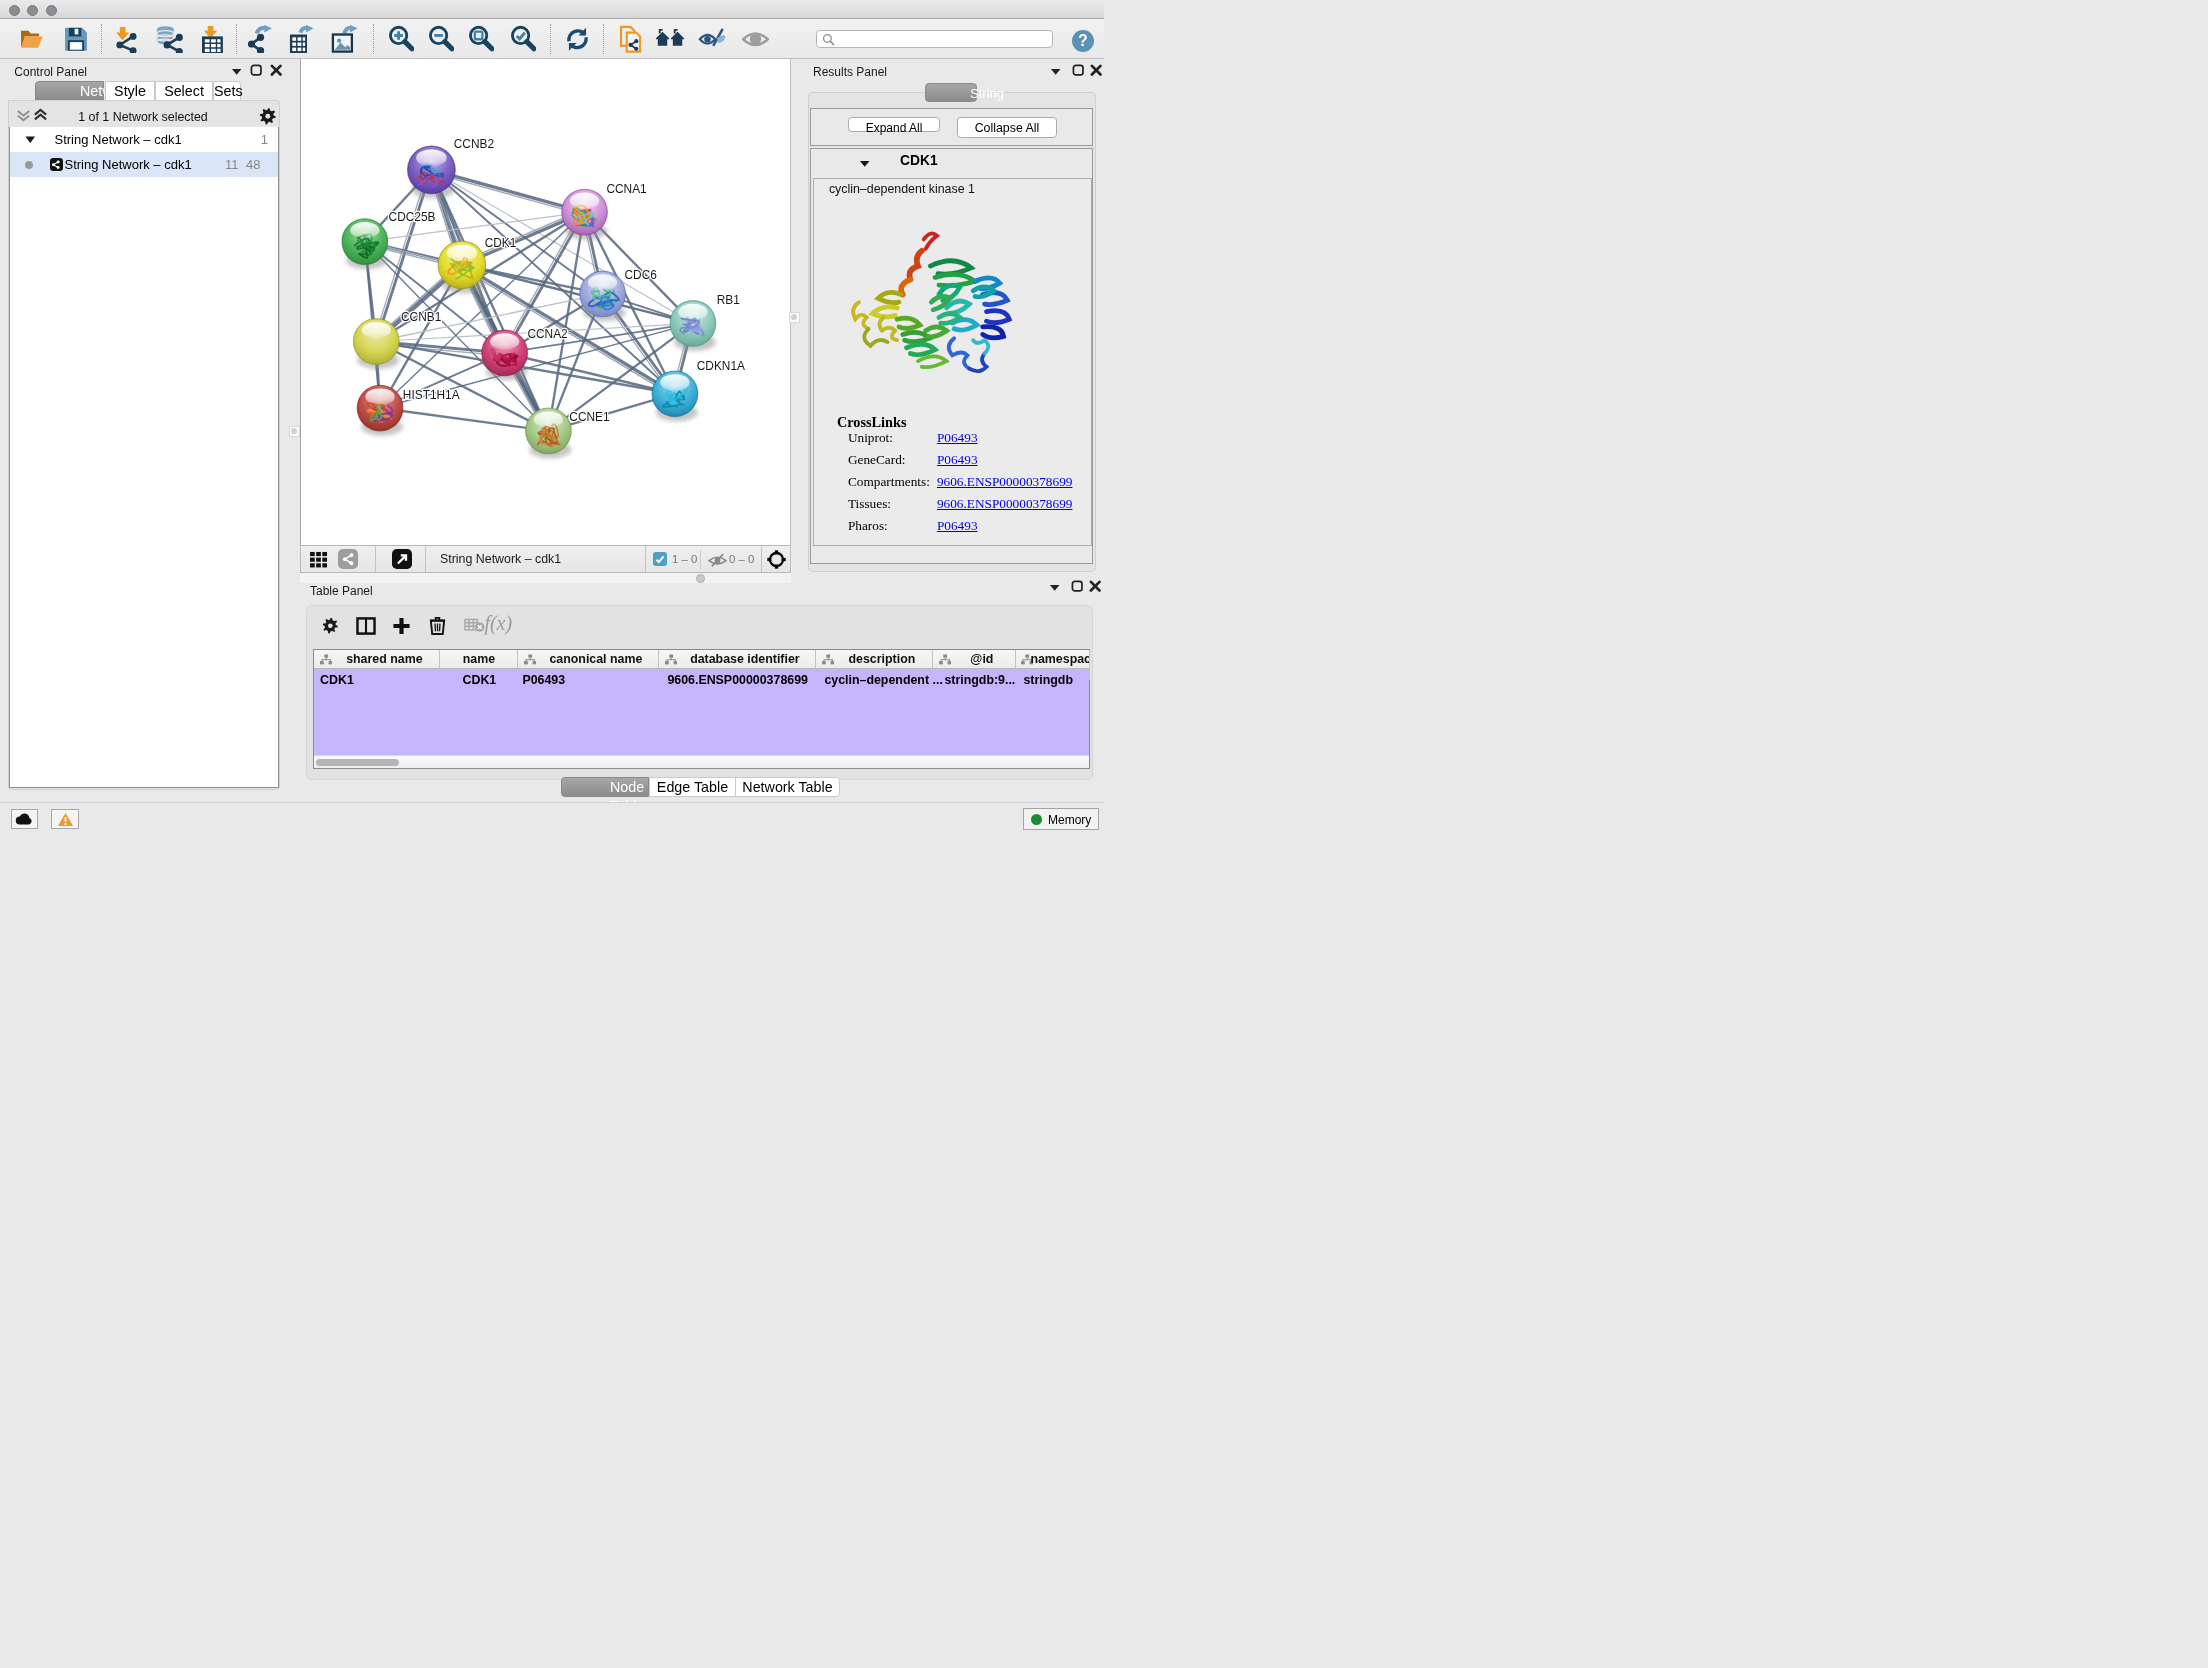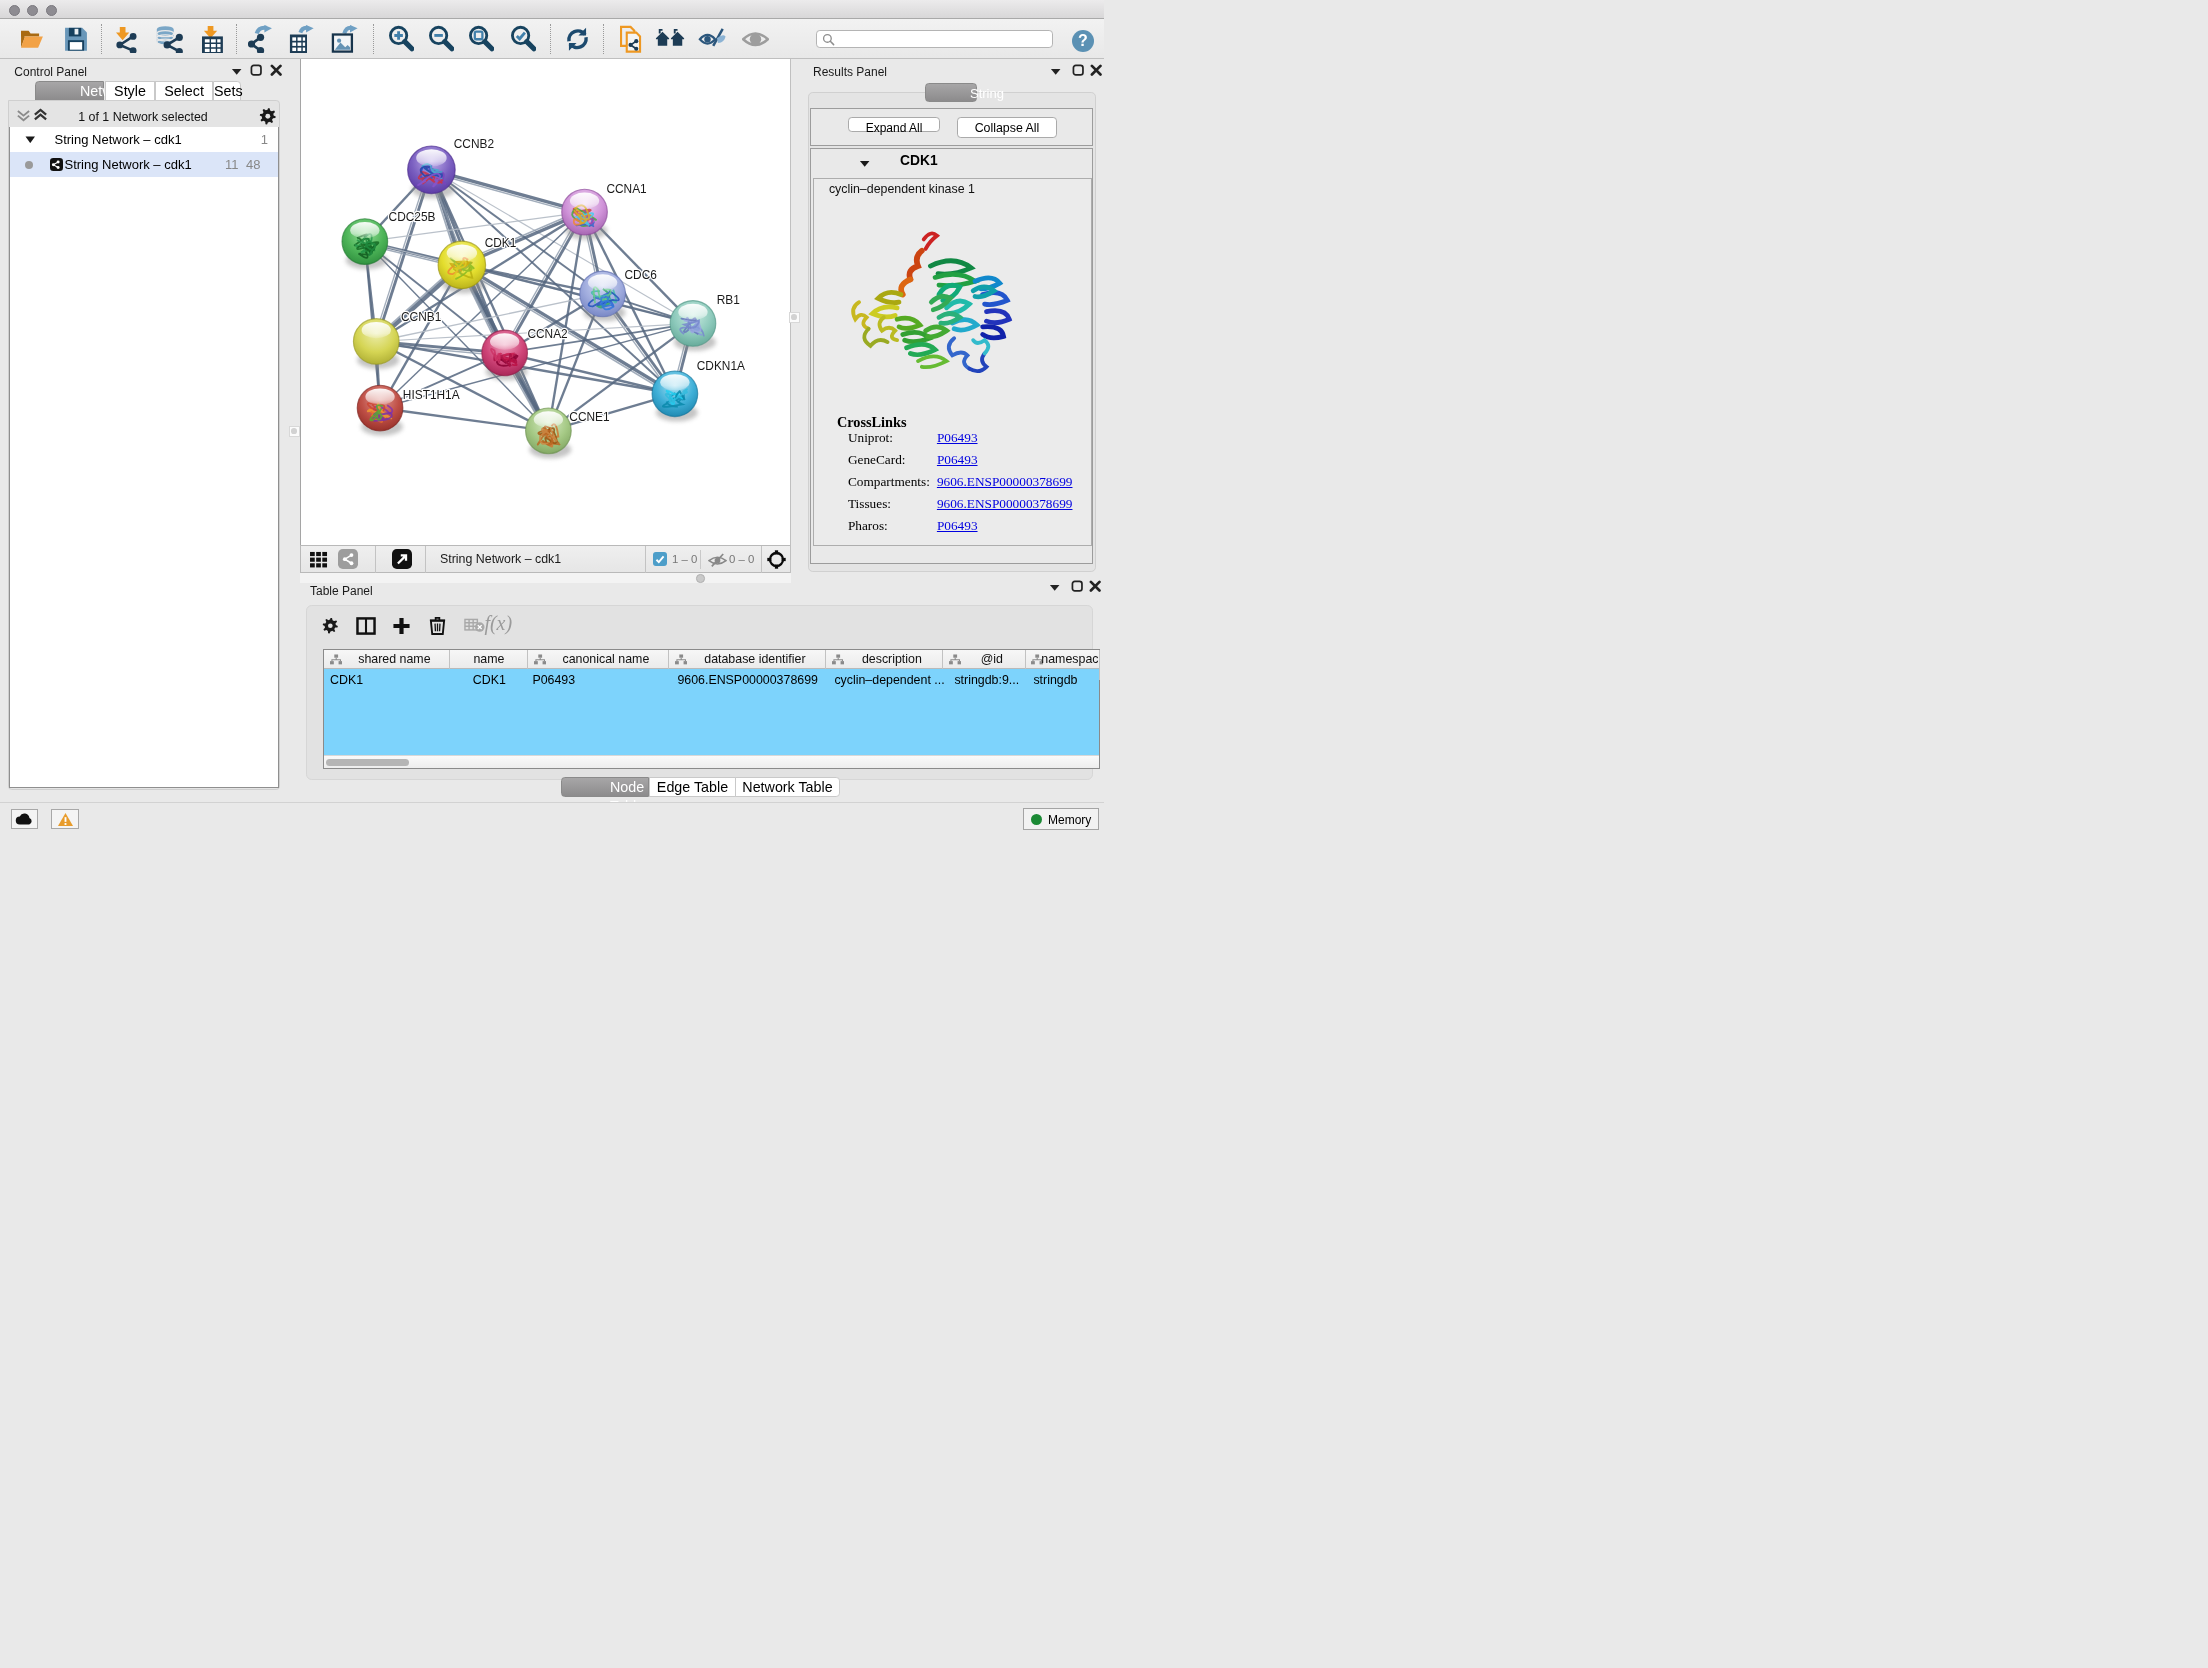--- a/index.html
+++ b/index.html
@@ -701,21 +701,21 @@
       </svg>
       <svg class="abs" style="left:157px; top:12.4px;" width="21" height="14.3" viewBox="0 0 22 15">
         <g stroke="#a9a9a9" fill="none" stroke-width="1.5">
           <rect x="1" y="1.5" width="13" height="11"></rect>
             <path d="M1 5 L14 5 M1 8.7 L14 8.7 M5.3 1.5 L5.3 12.5 M9.6 1.5 L9.6 12.5"></path>
         </g>
         <circle cx="16.5" cy="9.5" r="5" fill="#a9a9a9"></circle>
         <path d="M14.5 7.5 L18.5 11.5 M18.5 7.5 L14.5 11.5" stroke="#fff" stroke-width="1.4"></path>
       </svg>
       <div class="abs" style="left:177px; top:5.7px; font-family:'Liberation Serif',serif; font-style:italic; font-size:20px; color:#9b9b9b;">f(x)</div>
-      <div class="abs" style="left:16px; top:43px; width:777px; height:120px; background:#7dd3fc; border:1px solid #8a8a8a;">
+      <div class="abs" style="left:6px; top:43px; width:777px; height:120px; background:#c4b5fd; border:1px solid #8a8a8a;font-weight:bold;">
         <div class="abs" style="left:0; top:0; width:775px; height:19px; background:linear-gradient(#f7f7f7,#ebebeb); border-bottom:1px solid #b9b9b9;"></div>
         <div class="abs" style="left:0px; top:0; width:126px; height:19px; border-right:1px solid #c2c2c2; overflow:hidden;">
       <svg style="position:absolute;left:5.7px;top:3.8px;" width="12.4" height="11.4" viewBox="0 0 13 12">
         <g fill="#8a8a8a">
                 <rect x="4.5" y="0.5" width="4" height="3.4"></rect>
                 <rect x="0" y="7.5" width="4" height="3.4"></rect>
                 <rect x="9" y="7.5" width="4" height="3.4"></rect>
               </g>
         <path d="M6.5 4 L6.5 6 M2 7.5 L2 6 L11 6 L11 7.5" stroke="#8a8a8a" fill="none" stroke-width="1.1"></path>
       </svg>

